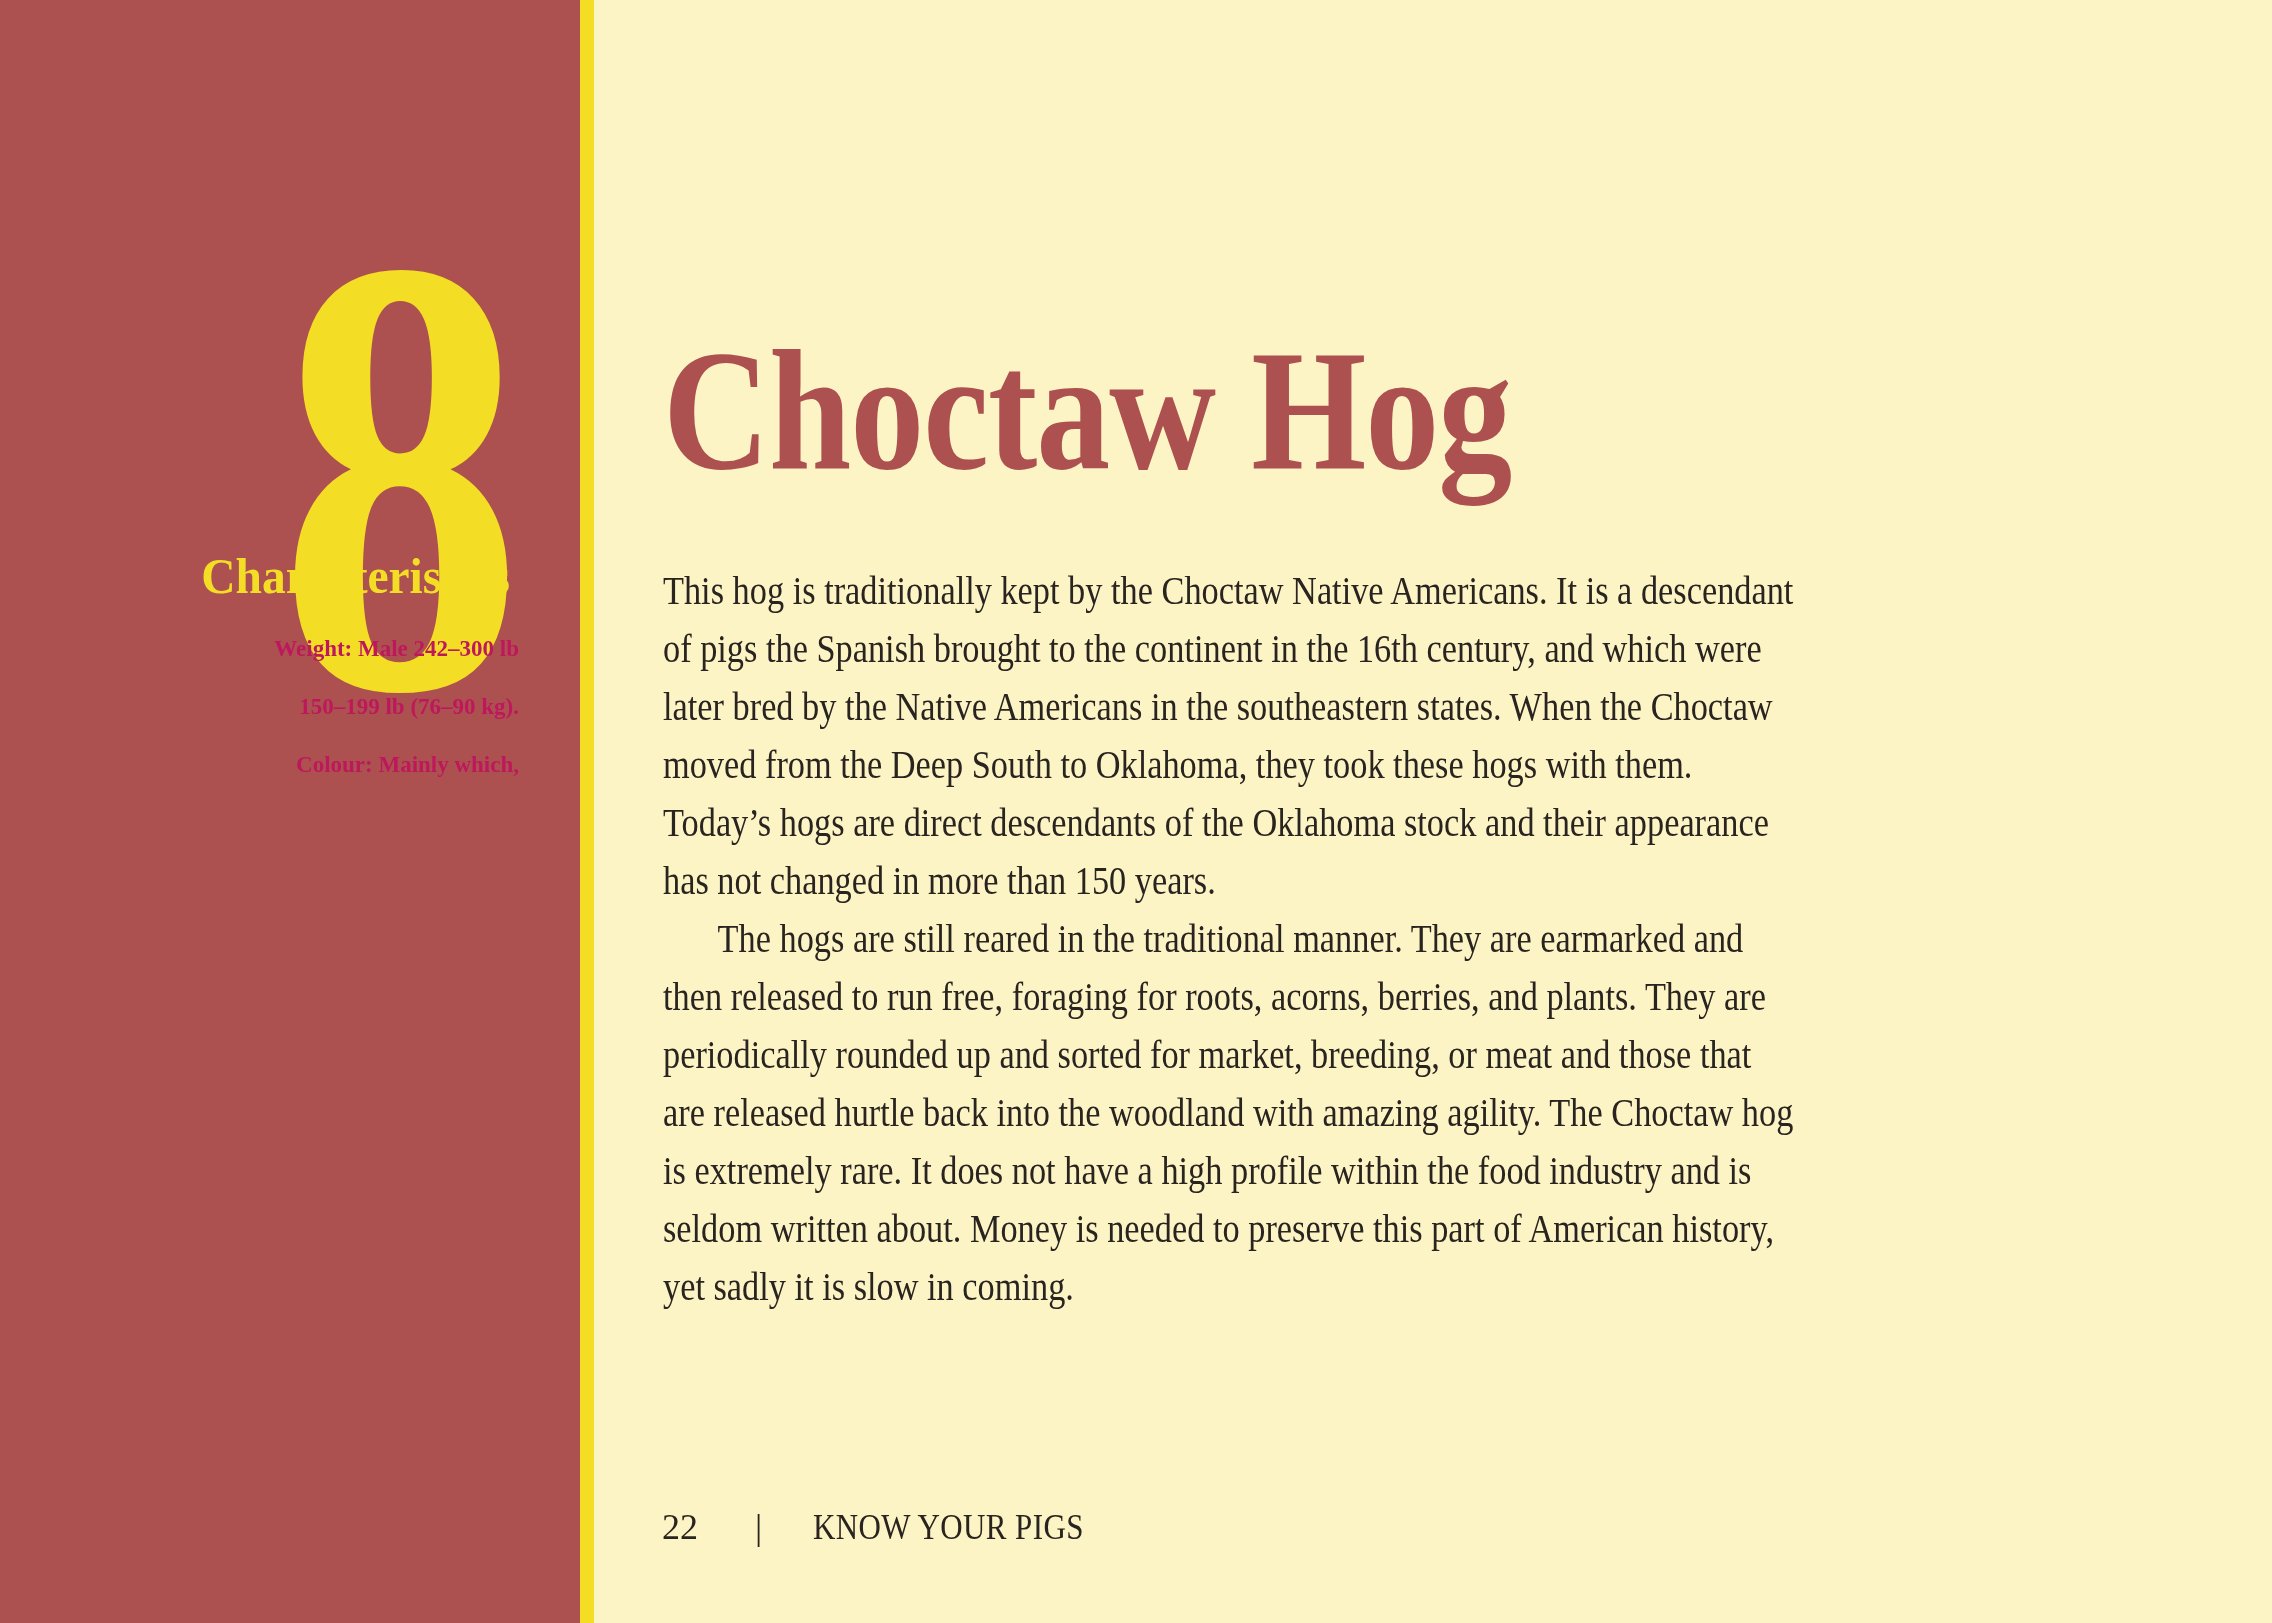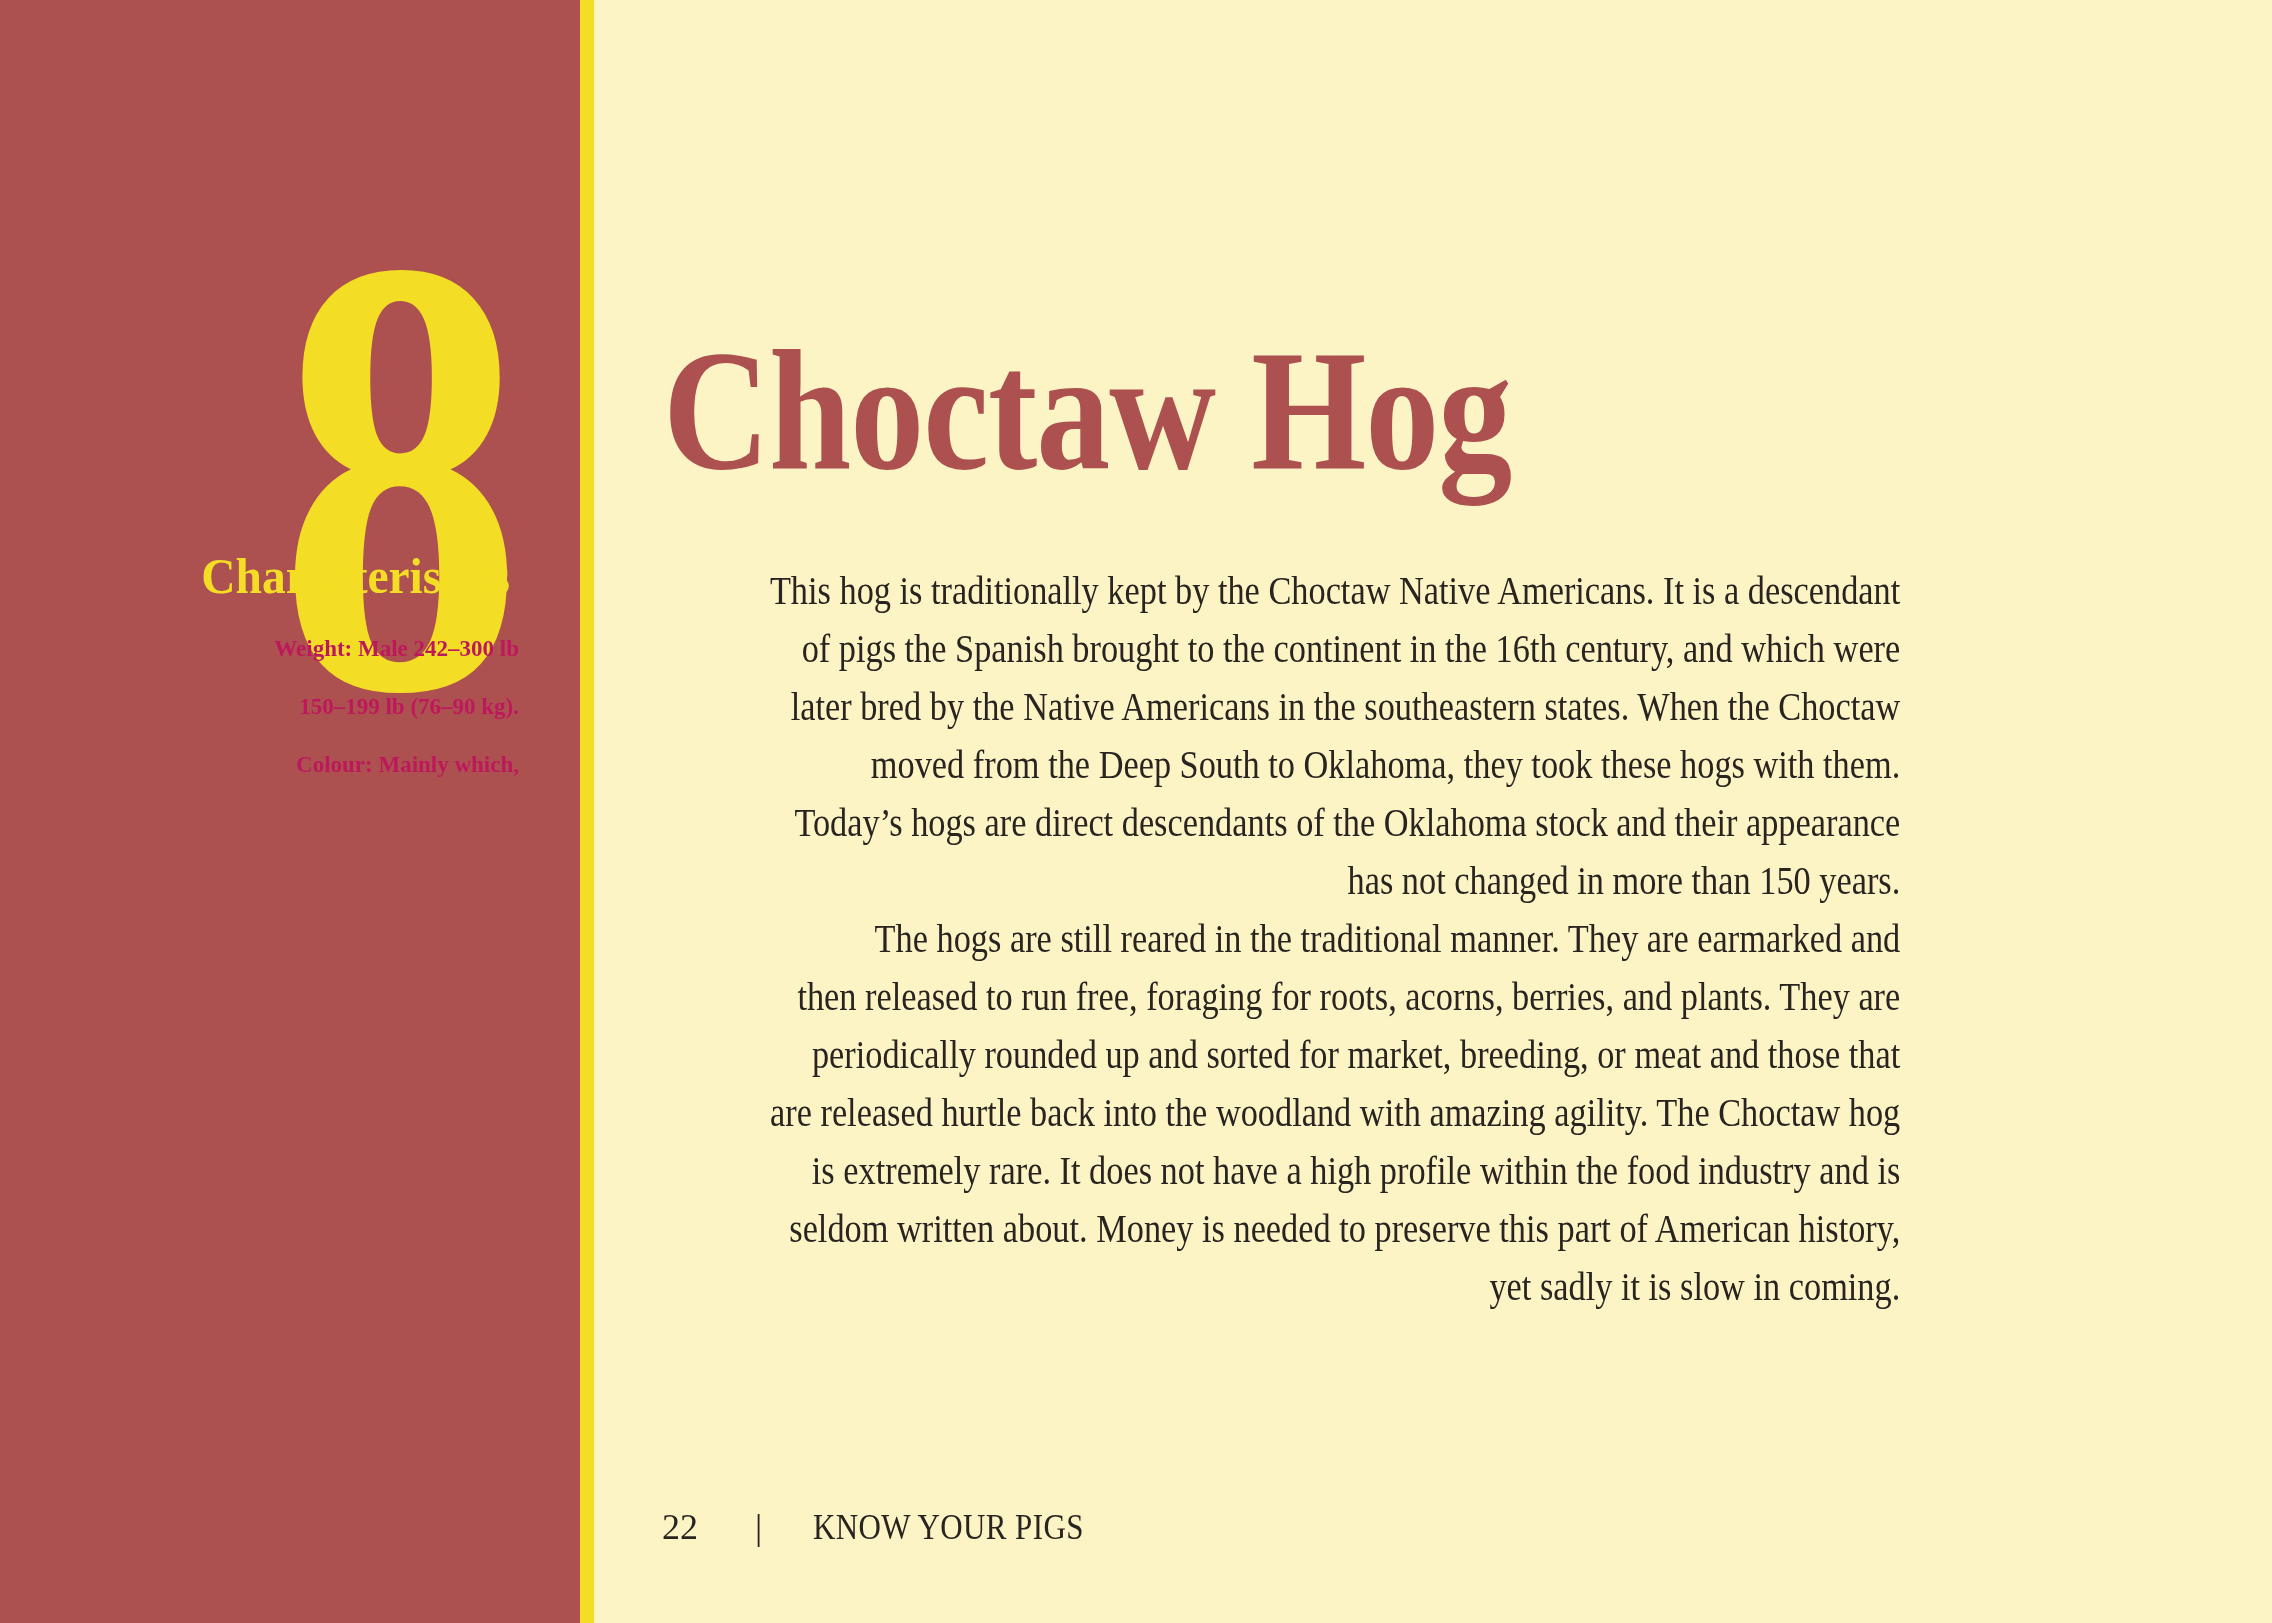--- a/index.html
+++ b/index.html
@@ -4,21 +4,21 @@
 <style>
   html, body { margin: 0; padding: 0; }
   body { width: 2273px; height: 1624px; position: relative; overflow: hidden; background: #fcf4c5; font-family: "Liberation Serif", "DejaVu Serif", serif; }
   .panel { position: absolute; left: 0; top: 0; width: 580px; height: 1624px; background: #ad5150; }
   .stripe { position: absolute; left: 580px; top: 0; width: 14px; height: 1624px; background: #f4de25; }
   .chapter-num { position: absolute; right: 1754px; top: 162px; font-size: 627px; line-height: 1; font-weight: bold; color: #f4de25; letter-spacing: -5.4px; transform: scaleX(0.78); transform-origin: right top; }
   .char-heading { position: absolute; right: 1763px; top: 551px; font-size: 50px; font-weight: bold; color: #f4de25; line-height: 1; white-space: nowrap; transform: scaleX(0.95); transform-origin: right top; }
   .specs { position: absolute; right: 1754px; top: 620px; width: 487px; text-align: right; }
   .spec-line { display: block; font-size: 23px; line-height: 58px; font-weight: bold; color: #be185d; white-space: nowrap; }
   .title { position: absolute; left: 663px; top: 324px; font-size: 172px; line-height: 1; font-weight: bold; color: #ad5150; white-space: nowrap; transform: scaleX(0.86); transform-origin: left top; letter-spacing: -1.1px; }
-  .body-text { position: absolute; left: 663px; top: 562px; width: 1406px; text-align: right; }
+  .body-text { position: absolute; left: 663px; top: 562px; width: 1406px; }
   .body-line { display: block; font-size: 39px; line-height: 58px; color: #2a2420; white-space: nowrap; transform: scaleX(0.88); transform-origin: left center; }
   .indent { padding-left: 62px; }
   .footer { position: absolute; left: 662px; top: 1506px; height: 43px; font-size: 36px; color: #2a2420; white-space: nowrap; }
   .footer .page-num { position: absolute; left: 0; top: 0; font-weight: normal; }
   .footer .sep { position: absolute; left: 93px; top: 0; }
   .footer .running-title { position: absolute; left: 151px; top: 0; letter-spacing: 0.5px; transform: scaleX(0.86); transform-origin: left top; }
 </style>
 </head>
 <body>
 

